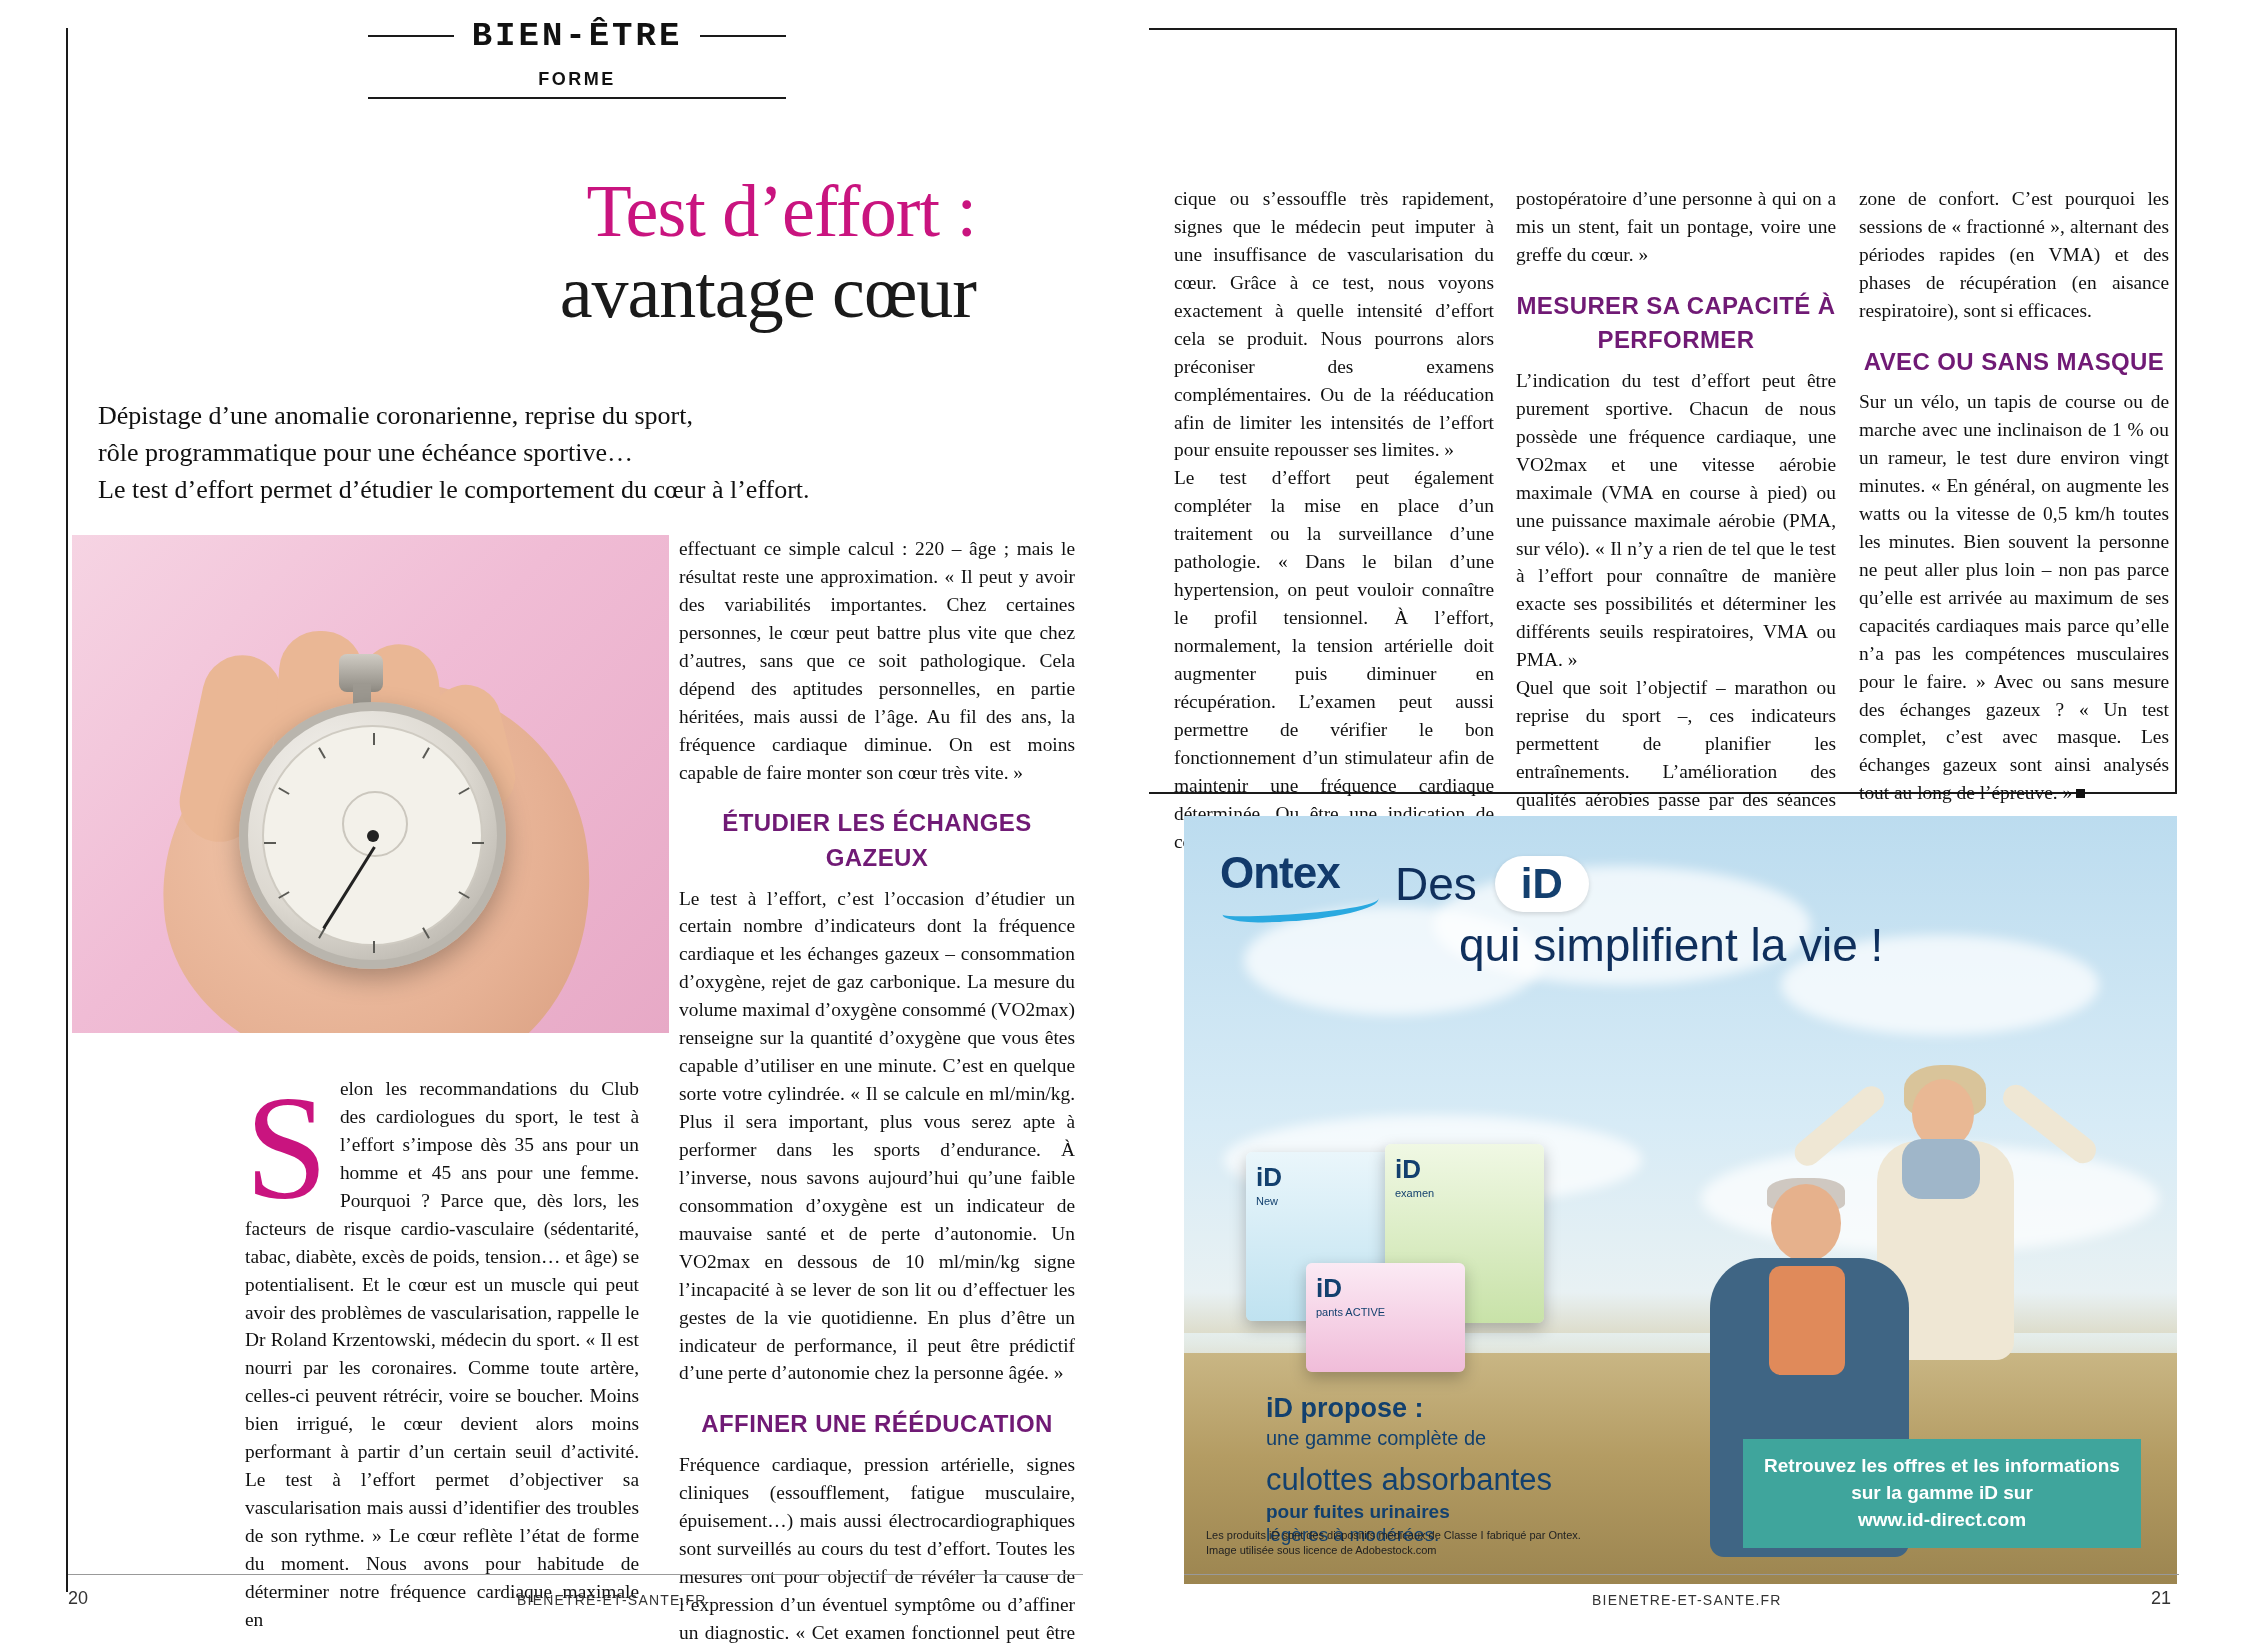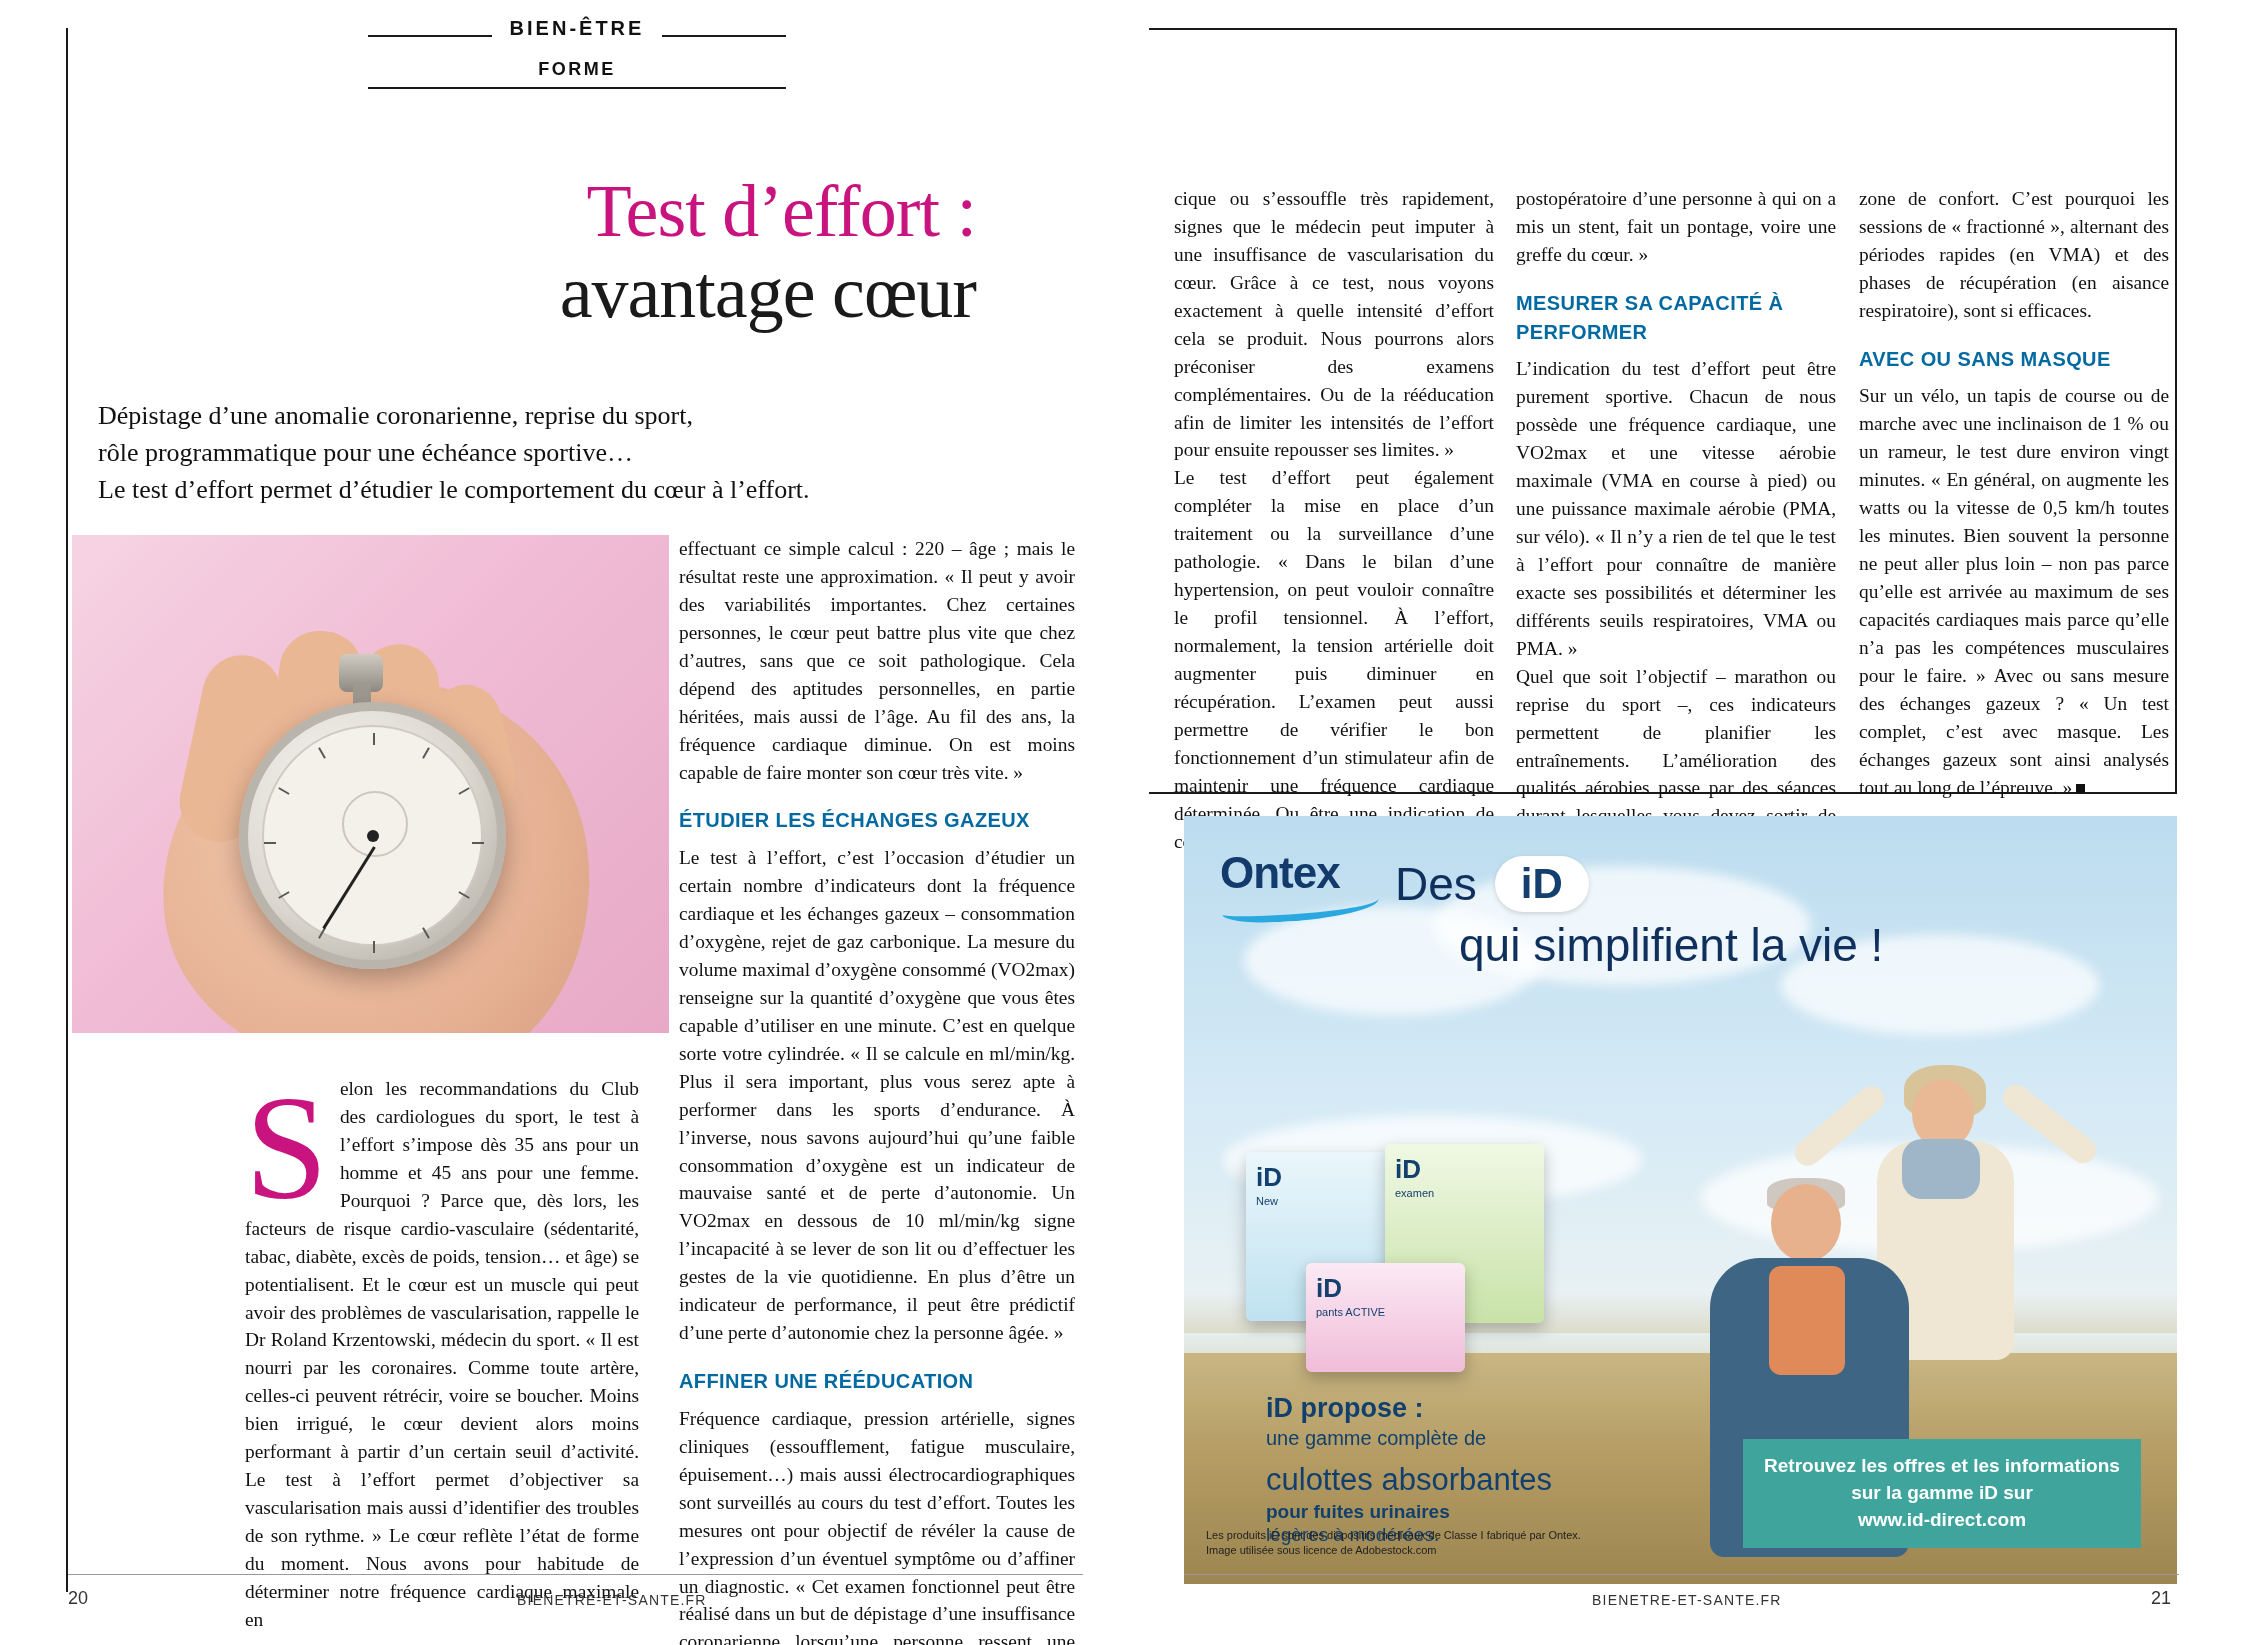--- a/index.html
+++ b/index.html
@@ -69,23 +69,23 @@
     background: #1a1a1a;
     width: 100%;
   }
   .rubric .rule-bot {
     height: 2px;
     background: #1a1a1a;
     width: 100%;
     margin-top: 7px;
   }
   .rubric-name {
-    font-family: Liberation Sans, sans-serif;
+    font-family: Liberation Mono, monospace;
     font-weight: bold;
-    font-size: 20px;
+    font-size: 34px;
     letter-spacing: 3px;
     background: #fff;
     display: inline-block;
     padding: 0 18px;
     position: relative;
     top: -20px;
     margin-bottom: -18px;
   }
   .rubric-sub {
     font-family: "Liberation Sans", sans-serif;
@@ -269,25 +269,25 @@
     font-size: 19.4px;
     line-height: 1.44;
     text-align: justify;
     color: #111;
   }
   .col p { margin: 0 0 0 0; }
   .col p + p { text-indent: 0; }
   .subhead {
     font-family: "Liberation Sans", sans-serif;
     font-weight: bold;
-    font-size: 20px;
+    font-size: 24px;
     letter-spacing: 0.4px;
     margin: 20px 0 9px 0;
-    text-align: left;
-    color: #0369a1;
+    text-align: center;
+    color: #701a75;
   }
   .subhead.first { }
 
   .col2 { left: 679px; top: 535px; width: 396px; }
   .col3 { left: 1174px; top: 185px; width: 320px; }
   .col4 { left: 1516px; top: 185px; width: 320px; }
   .col5 { left: 1859px; top: 185px; width: 310px; }
 
   .byline {
     font-family: "Liberation Sans", sans-serif;

